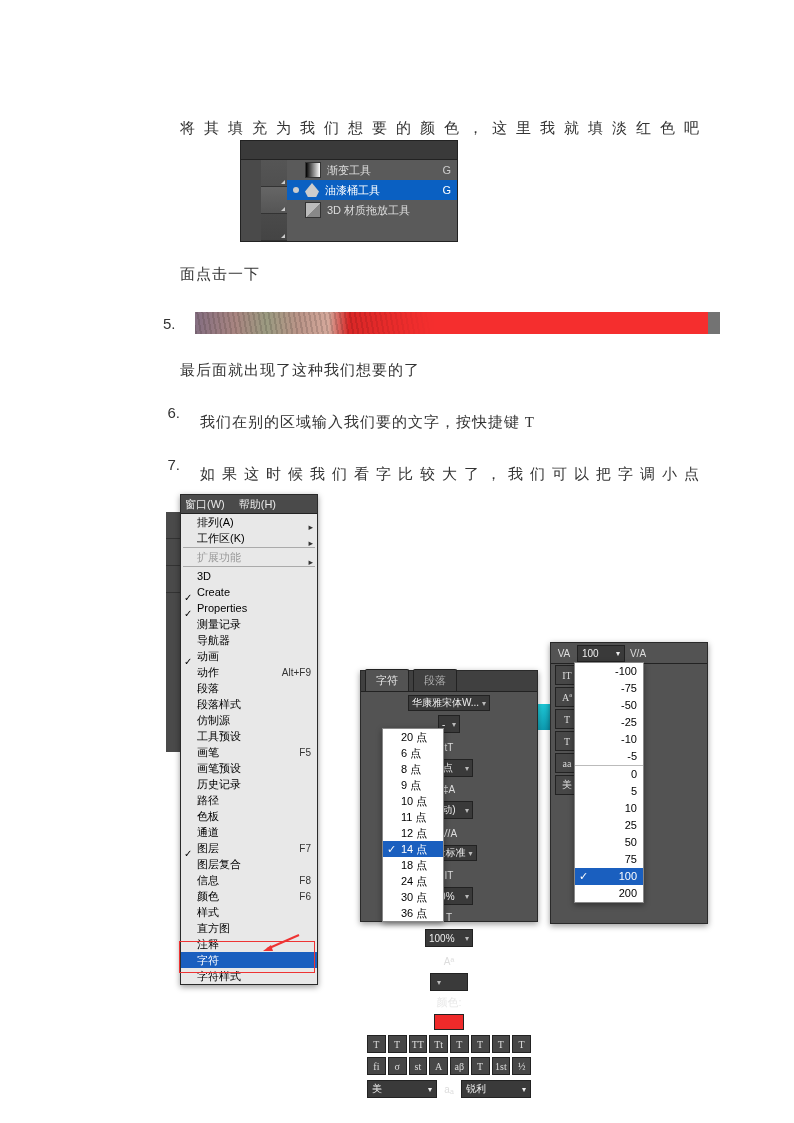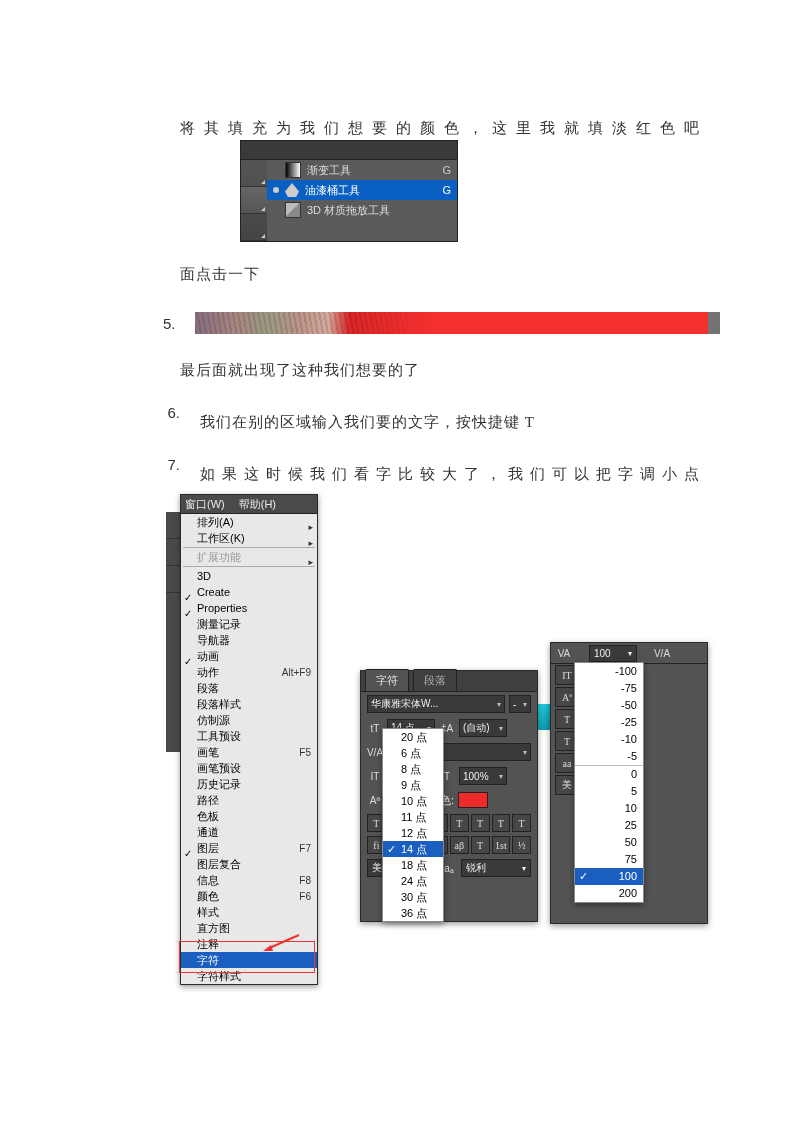--- a/index.html
+++ b/index.html
@@ -59,20 +59,21 @@
     font-size: 11px;
     color: #ddd;
   }
   .shot1-top {
     height: 18px;
     background: #3a3a3a;
     border-bottom: 1px solid #222;
   }
   .shot1-body {
     display: flex;
+    padding-left: 20px;
   }
   .shot1-tools {
     width: 26px;
     background: linear-gradient(#555,#444);
     display: flex;
     flex-direction: column;
   }
   .shot1-tools .tcell {
     height: 26px;
     border-bottom: 1px solid #333;
@@ -257,21 +258,21 @@
   .charpanel .cp-tabs {
     display: flex; height: 20px; background:#404040; border-bottom:1px solid #222;
     font-size: 11px; align-items:flex-end;
   }
   .charpanel .cp-tabs .tab {
     padding: 3px 10px; background:#535353; border:1px solid #222; border-bottom:none;
     margin-left:4px; border-radius:2px 2px 0 0;
   }
   .charpanel .cp-tabs .tab.inact { background:#404040; color:#aaa;}
   .charpanel .cp-row {
-    display:flex; align-items:center; gap:4px; padding:3px 6px;
+    display:flex; align-items:center; gap:4px; padding:3px 6px;flex-direction:column;
   }
   .charpanel select, .charpanel .fld {
     background:#3a3a3a; color:#eee; border:1px solid #222; font-size:10px;
     height:16px; padding:0 3px;
   }
   .charpanel .fld { min-width:40px; display:inline-flex; align-items:center; justify-content:space-between;}
   .charpanel .fld::after{content:"▾"; font-size:8px; margin-left:3px; color:#bbb;}
   .charpanel .ico {
     width:16px; height:16px; color:#ddd; font-size:10px; display:inline-flex;
     align-items:center; justify-content:center;
@@ -300,21 +301,21 @@
     left: 202px; top: 234px; width: 60px; background:#fff; color:#000;
     border:1px solid #888;
   }
   .sizedrop .opt { height:16px; padding:0 8px 0 18px; font-size:11px; line-height:16px; position:relative;}
   .sizedrop .opt.sel { background:#1a5fbf; color:#fff;}
   .sizedrop .opt.sel::before{content:"✓"; position:absolute; left:4px;}
 
   
   .vastrip { left: 370px; top: 148px; width: 156px; height: 280px; }
   .vastrip .vs-top {
-    display:flex; align-items:center; height:20px; padding:0 4px; gap:16px;
+    display:flex; align-items:center; height:20px; padding:0 4px; gap:4px;
     border-bottom:1px solid #222;
   }
   .vastrip .va-ico {
     width:18px; font-size:10px; color:#ddd; text-align:center;
   }
   .vastrip .va-fld {
     background:#3a3a3a; border:1px solid #222; height:15px; min-width:38px;
     font-size:10px; color:#eee; padding:0 4px; display:flex; align-items:center;
   }
   .vastrip .va-fld.arr::after{content:"▾"; font-size:8px; margin-left:auto;}

